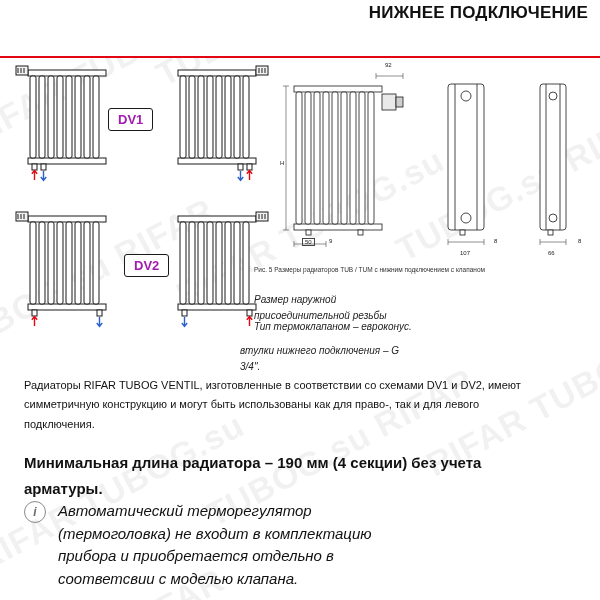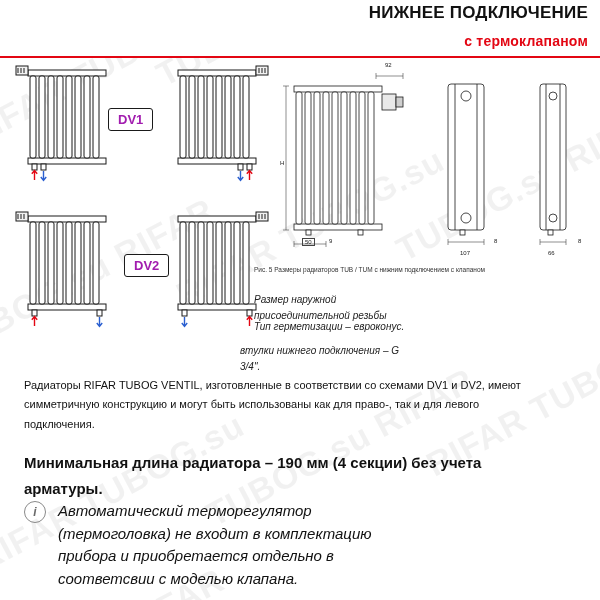--- a/index.html
+++ b/index.html
@@ -125,21 +125,20 @@
     <div class="wm" style="left:-30px;top:545px;font-size:34px;">RIFAR TUBOG.su</div>
     <div class="wm" style="left:200px;top:500px;font-size:34px;">TUBOG.su RIFAR</div>
     <div class="wm" style="left:420px;top:450px;font-size:34px;">RIFAR TUBOG.su</div>
     <div class="wm" style="left:-50px;top:700px;font-size:34px;">TUBOG.su RIFAR</div>
   </div>
 
   <div class="content">
 
     <div class="header">
       <div class="hdr-title">НИЖНЕЕ ПОДКЛЮЧЕНИЕ</div>
-      <div class="hdr-sub">с термоклапаном</div>
     </div>
 
     <div class="rad" style="left:14px;top:62px;">
       <svg width="110" height="120" viewBox="0 0 110 120">
         <g stroke="#1a1a1a" stroke-width="1" fill="#fff">
 
           <rect x="14" y="8" width="78" height="6"></rect>
 
           <rect x="2" y="4" width="12" height="9" fill="#f2f2f2"></rect>
           <line x1="4" y1="6" x2="4" y2="11"></line>
@@ -332,21 +331,21 @@
     <div class="dim-txt" style="left:329px;top:238px;">9</div>
     <div class="dim-txt" style="left:460px;top:250px;">107</div>
     <div class="dim-txt" style="left:548px;top:250px;">66</div>
     <div class="dim-txt" style="left:494px;top:238px;">8</div>
     <div class="dim-txt" style="left:578px;top:238px;">8</div>
 
     <div class="cap" style="left:254px;top:266px;width:280px;">Рис. 5 Размеры радиаторов TUB / TUM с нижним подключением с клапаном</div>
 
     <div class="note" style="left:254px;top:292px;">Размер наружной присоединительной резьбы</div>
     <div class="note" style="left:240px;top:303px;margin-top:40px;">втулки нижнего подключения – G 3/4".</div>
-    <div class="note" style="left:254px;top:319px;">Тип герметизации – евроконус.</div>
+    <div class="note" style="left:254px;top:319px;">Тип термоклапаном – евроконус.</div>
 
     <div class="para" style="left:24px;top:376px;">Радиаторы RIFAR TUBOG VENTIL, изготовленные в соответствии со схемами DV1 и DV2, имеют симметричную конструкцию и могут быть использованы как для право-, так и для левого подключения.</div>
     <div class="para-bold" style="left:24px;top:450px;">Минимальная длина радиатора – 190 мм (4 секции) без учета арматуры.</div>
 
     <div class="info">
       <div class="info-icon">i</div>
       <div class="info-text">Автоматический терморегулятор (термоголовка) не входит в комплектацию прибора и приобретается отдельно в соответсвии с моделью клапана.</div>
     </div>
 
   </div>

